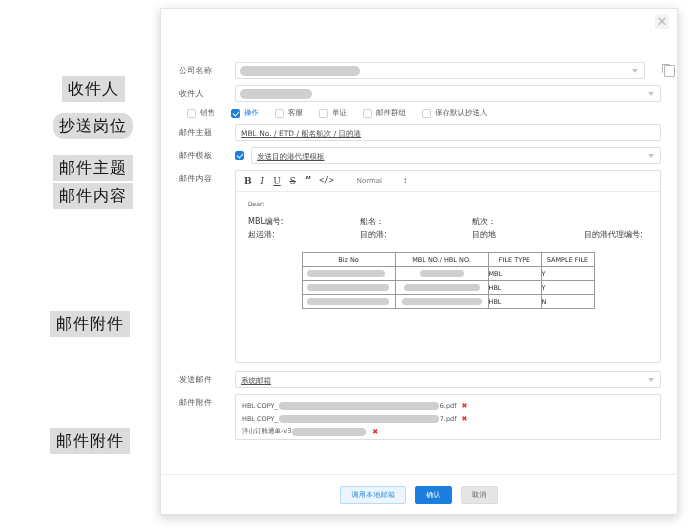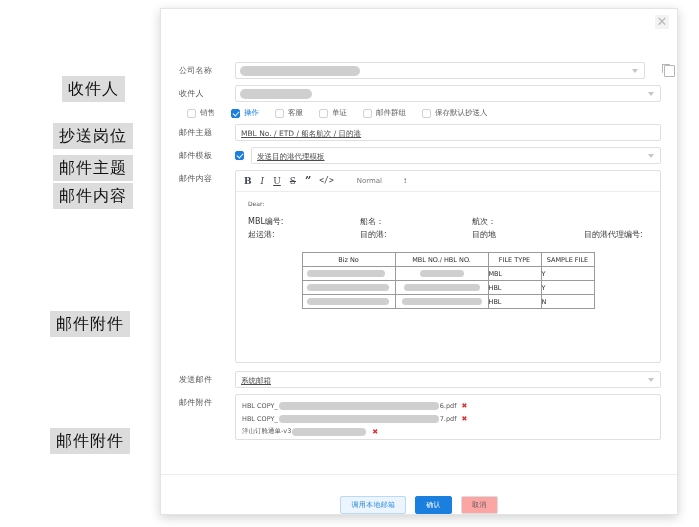--- a/index.html
+++ b/index.html
@@ -320,21 +320,21 @@
     cursor: pointer;
   }
 
   
   .modal-footer {
     position: absolute;
     left: 0; right: 0; bottom: 0;
     height: 39px;
     border-top: 1px solid #ededed;
     display: flex;
-    align-items: flex-end;
+    align-items: center;
     justify-content: center;
     gap: 9px;
     background: #fff;
   }
   .btn {
     height: 18px;
     line-height: 17px;
     padding: 0 10px;
     font-size: 7px;
     border-radius: 2px;
@@ -347,33 +347,33 @@
     background: #ecf5fd;
     border: 1px solid #b9daf7;
     color: #2b8ae0;
   }
   .btn.primary {
     background: #1b7fe0;
     border: 1px solid #1b7fe0;
     color: #fff;
   }
   .btn.plain {
-    background: #fca5a5;
+    background: #e5e5e5;
     border: 1px solid #dcdcdc;
     color: #555;
   }
 </style>
 </head>
 <body>
 
 <div id="root">
 
   <div>
     <div class="annot" style="top:76px;left:62px;">收件人</div>
-    <div class="annot" style="top:123px;left:53px;">抄送岗位</div>
+    <div class="annot" style="top:113px;left:53px;border-radius:11px;">抄送岗位</div>
     <div class="annot" style="top:155px;left:53px;">邮件主题</div>
     <div class="annot" style="top:183px;left:53px;">邮件内容</div>
     <div class="annot" style="top:311px;left:50px;">邮件附件</div>
     <div class="annot" style="top:428px;left:50px;">邮件附件</div>
   </div>
 
   <div class="modal">
 
     <div class="modal-close">✕</div>
 

